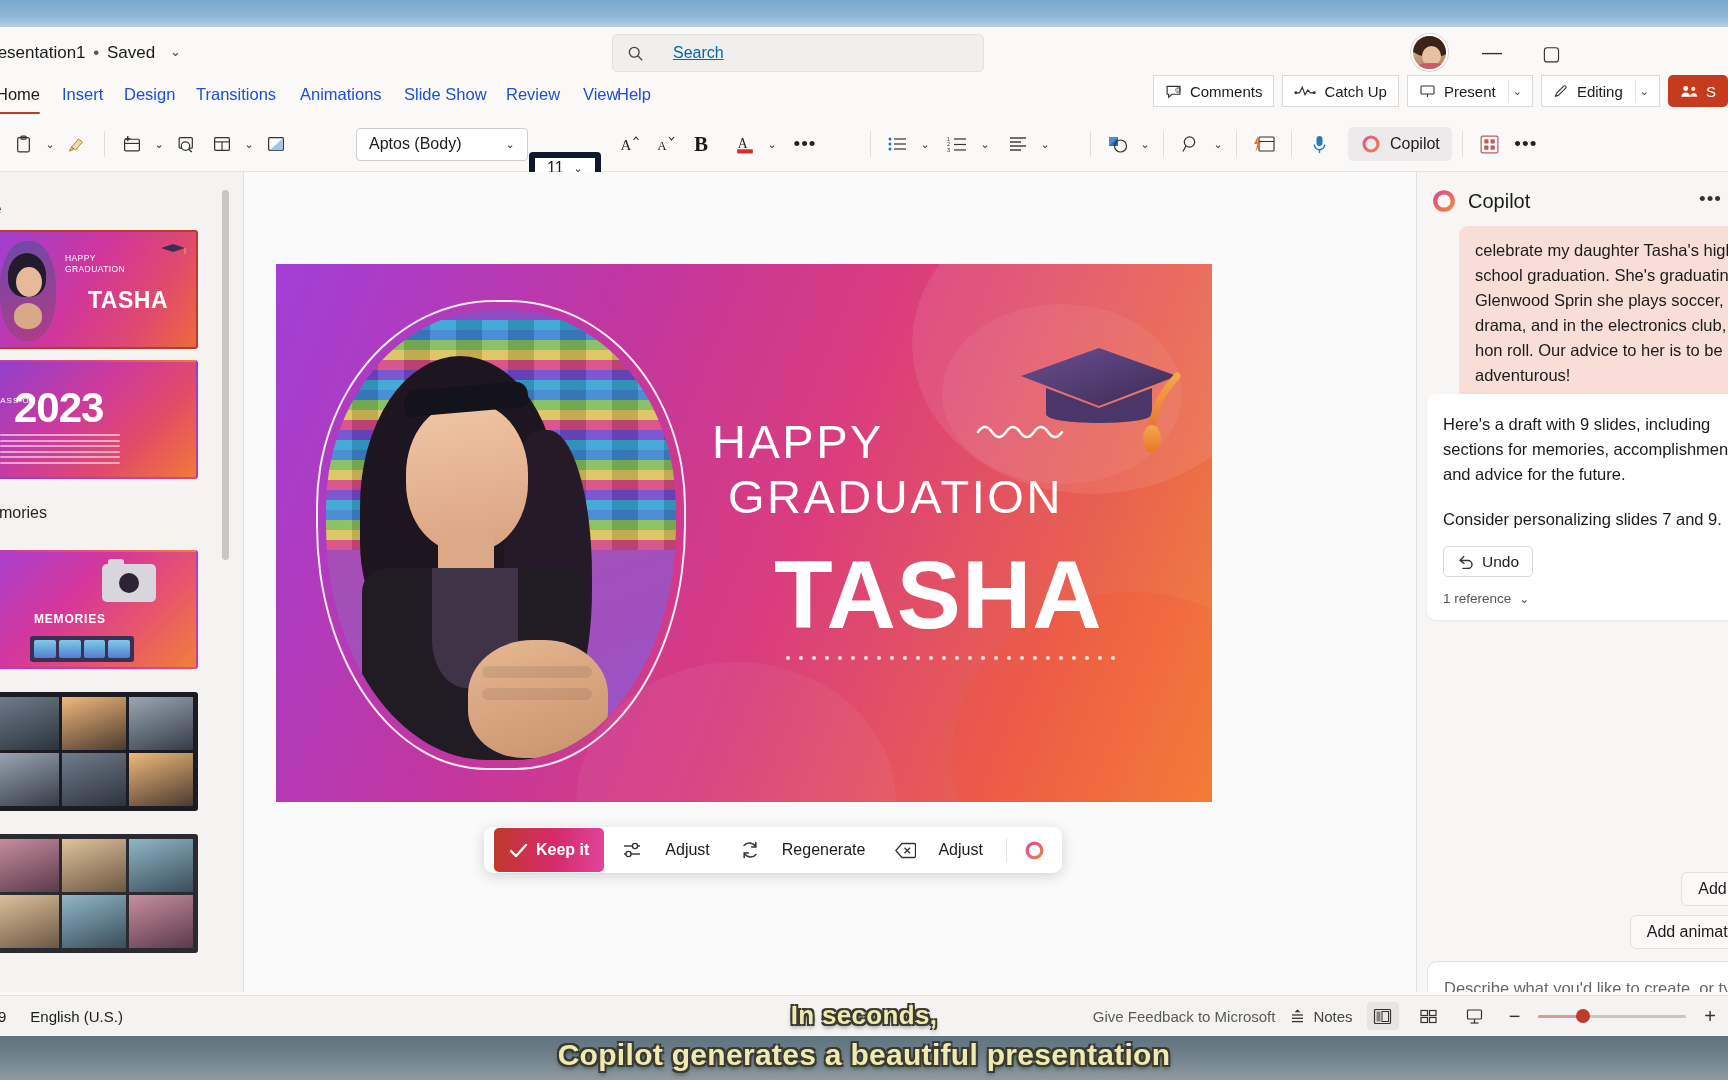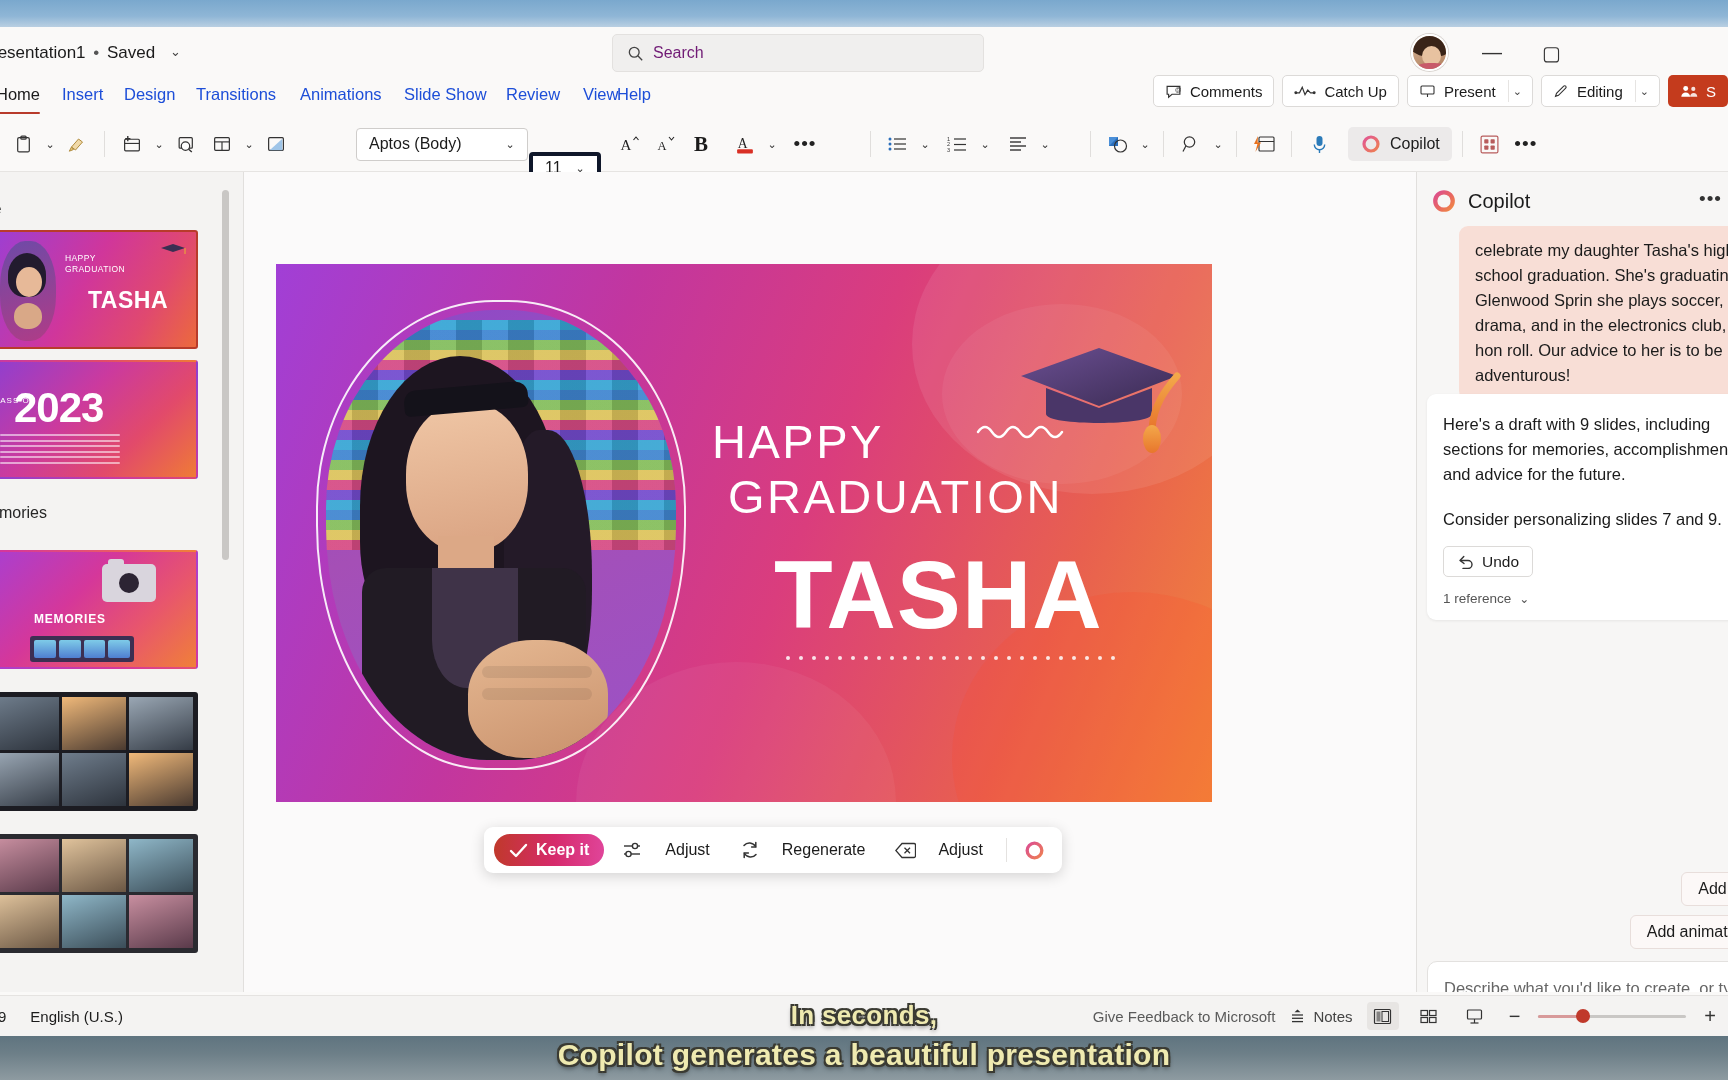--- a/index.html
+++ b/index.html
@@ -16,50 +16,50 @@
   
   .app { position:absolute; left:0; top:27px; width:1728px; height:1009px; background:#faf9f8; overflow:hidden; }
 
   
   .titlebar { position:relative; height:52px; background:#faf9f8; }
   .doc-title { position:absolute; left:-8px; top:16px; font-size:17px; color:#1b1b1b; white-space:nowrap; }
   .doc-title .sep { color:#555; margin:0 3px; }
   .title-chev { display:inline-block; margin-left:10px; color:#444; font-size:13px; transform:translateY(-2px); }
 
   .searchbar { position:absolute; left:612px; top:7px; width:372px; height:38px; background:#f0efee; border:1px solid #e3e1df; border-radius:5px; display:flex; align-items:center; padding:0 14px; }
-  .searchbar .lbl { font-size:16px; color:#701a75; margin-left:9px; }
+  .searchbar .lbl { font-size:16px; color:#0369a1; margin-left:29px;text-decoration:underline; }
 
   .avatar { position:absolute; left:1411px; top:7px; width:37px; height:37px; border-radius:50%; overflow:hidden; border:2px solid #fff; box-shadow:0 0 0 1px #d9d4d0; background:linear-gradient(160deg,#d8b89c,#b07f5c); }
   .avatar .hair { position:absolute; left:-2px; top:-3px; width:41px; height:24px; background:#3a2418; border-radius:50% 50% 45% 45%; }
   .avatar .face { position:absolute; left:9px; top:10px; width:19px; height:20px; background:#e8c2a0; border-radius:50%; }
   .avatar .shirt{ position:absolute; left:2px; top:27px; width:33px; height:14px; background:#c85a6a; border-radius:40% 40% 0 0; }
 
   .wincontrol { position:absolute; top:14px; font-size:20px; color:#333; cursor:default; }
   #btn-min { left:1482px; } #btn-max { left:1542px; }
 
   
   .tabs { position:relative; height:37px; }
   .tab { position:absolute; top:0; font-size:16.5px; color:#1d4ed8; padding:6px 0; white-space:nowrap; }
   .tab.active { color:#1b1b1b; }
   .tab.active::after { content:""; position:absolute; left:0; right:0; bottom:-4px; height:2.5px; background:#b83b2b; border-radius:2px; }
 
   .rtools { position:absolute; right:0; top:-4px; display:flex; align-items:center; gap:8px; }
-  .rbtn { height:32px; border:1px solid #dcdad8; border-radius:5px; background:#fff; display:flex; align-items:center; gap:8px; padding:0 11px; font-size:15px; color:#1b1b1b; }
+  .rbtn { height:32px; border:1px solid #dcdad8; border-radius:0; background:#fff; display:flex; align-items:center; gap:8px; padding:0 11px; font-size:15px; color:#1b1b1b; }
   .rbtn.split { padding-right:4px; }
   .rbtn .chev { font-size:11px; color:#444; padding:0 6px 0 4px; border-left:1px solid #e6e4e2; margin-left:4px; height:22px; display:flex; align-items:center; }
   .share-btn { height:32px; background:#c43b1d; color:#fff; border-radius:5px; display:flex; align-items:center; gap:7px; padding:0 12px; font-size:15px; }
 
   
   .ribbon { position:relative; height:56px; border-bottom:1px solid #e6e4e2; }
   .grp { position:absolute; top:8px; display:flex; align-items:center; gap:2px; height:40px; }
   .ic { width:34px; height:34px; display:flex; align-items:center; justify-content:center; border-radius:4px; color:#1b1b1b; }
   .chv { font-size:11px; color:#333; width:16px; display:flex; align-items:center; justify-content:center; }
   .vdiv { width:1px; height:26px; background:#e0dedc; margin:0 8px; }
   .fontbox { width:172px; height:33px; border:1px solid #cfcdcb; border-radius:4px; display:flex; align-items:center; justify-content:space-between; padding:0 9px 0 12px; font-size:16px; color:#1b1b1b; background:#fff; }
-  .sizebox { width:72px; height:33px; border:4px solid #0f172a; border-radius:4px; display:flex; align-items:center; justify-content:space-between; padding:0 9px 0 12px; font-size:16px; color:#1b1b1b; background:#fff; margin-left:-1px;margin-top:48px; }
+  .sizebox { width:72px; height:33px; border:6px solid #0f172a; border-radius:4px; display:flex; align-items:center; justify-content:space-between; padding:0 9px 0 12px; font-size:16px; color:#1b1b1b; background:#fff; margin-left:-1px;margin-top:48px; }
   .copilot-btn { display:flex; align-items:center; gap:8px; height:34px; padding:0 12px; background:#eceaea; border-radius:5px; font-size:16px; color:#1b1b1b; }
 
   
   .bodyarea { position:relative; height:820px; }
 
   
   .thumbpane { position:absolute; left:0; top:0; width:244px; height:820px; background:#f4f3f2; border-right:1px solid #e1dfdd; overflow:hidden; }
   .thumbpane-label { position:absolute; left:-10px; top:28px; font-size:15px; color:#444; }
   .thumb { position:absolute; left:-10px; width:208px; height:119px; border-radius:3px; overflow:hidden; border:2px solid transparent; }
   .thumb.sel { border-color:#b83b2b; }
@@ -131,21 +131,21 @@
   .hg-line { position:absolute; left:436px; top:150px; font-size:47px; color:#fff; letter-spacing:2.5px; font-weight:400; }
   .hg-line2 { position:absolute; left:452px; top:205px; font-size:47px; color:#fff; letter-spacing:2.5px; font-weight:400; }
   .squiggle { position:absolute; left:700px; top:156px; }
   .tasha { position:absolute; left:498px; top:276px; font-size:96px; font-weight:700; color:#fff; letter-spacing:1px; }
   .dots { position:absolute; left:510px; top:392px; width:400px; height:4px; display:flex; gap:9px; }
   .dots i { width:4px; height:4px; border-radius:50%; background:rgba(255,255,255,.85); }
   .cap-3d { position:absolute; right:28px; top:72px; width:170px; height:140px; }
 
   
   .keepbar { position:absolute; left:240px; top:655px; height:46px; background:#fff; border-radius:9px; box-shadow:0 3px 14px rgba(0,0,0,.16); display:flex; align-items:center; gap:6px; padding:0 10px; }
-  .keepit { display:flex; align-items:center; gap:8px; height:32px; padding:4px 15px; border-radius:16px; background:linear-gradient(92deg,#c0392b 0%,#d62a6b 55%,#e0459a 100%); color:#fff; font-size:16px; font-weight:600; }
+  .keepit { display:flex; align-items:center; gap:8px; height:44px; padding:4px 15px; border-radius:5px; background:linear-gradient(92deg,#c0392b 0%,#d62a6b 55%,#e0459a 100%); color:#fff; font-size:16px; font-weight:600; }
   .kbtn { display:flex; align-items:center; gap:22px; height:32px; padding:0 12px; font-size:16px; color:#1b1b1b; }
   .kdiv { width:1px; height:24px; background:#e4e2e0; margin:0 5px; }
 
   
   .copilot { position:absolute; right:0; top:0; width:312px; height:820px; background:#f7f6f5; border-left:1px solid #e1dfdd; overflow:hidden; }
   .cp-head { position:relative; height:58px; display:flex; align-items:center; padding:0 14px; }
   .cp-title { font-size:20px; color:#1b1b1b; margin-left:11px; }
   .cp-more { position:absolute; right:6px; top:16px; font-size:19px; color:#333; letter-spacing:1px; }
   .msg-user { position:absolute; left:42px; top:54px; width:340px; background:#f8ded6; border-radius:9px; padding:12px 16px; font-size:16.5px; line-height:25px; color:#1b1b1b; }
   .msg-ai { position:absolute; left:10px; top:222px; width:360px; background:#fff; border-radius:9px; padding:18px 16px 14px; box-shadow:0 1px 3px rgba(0,0,0,.07); }

